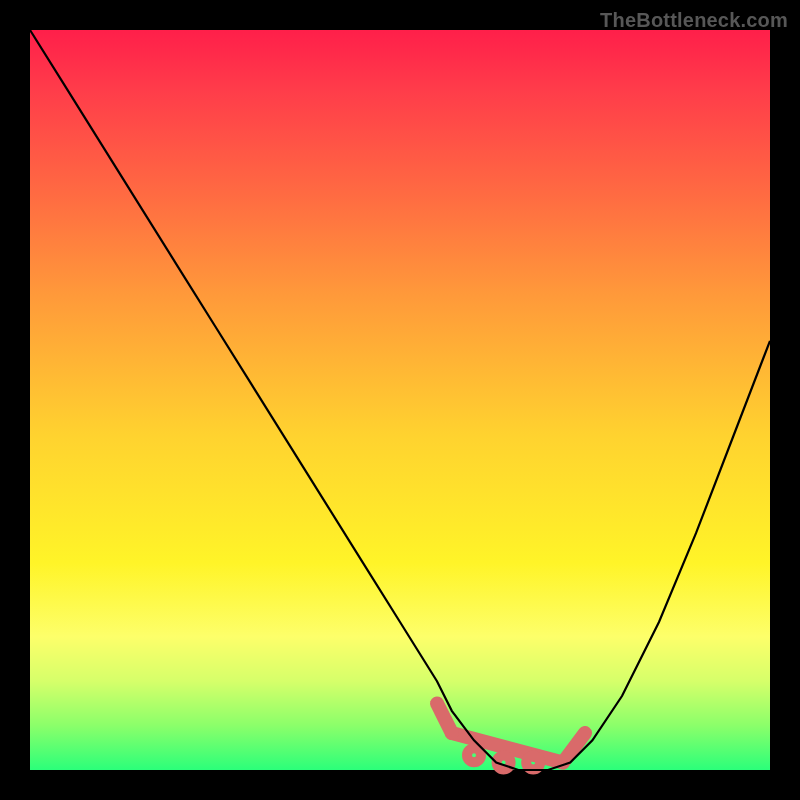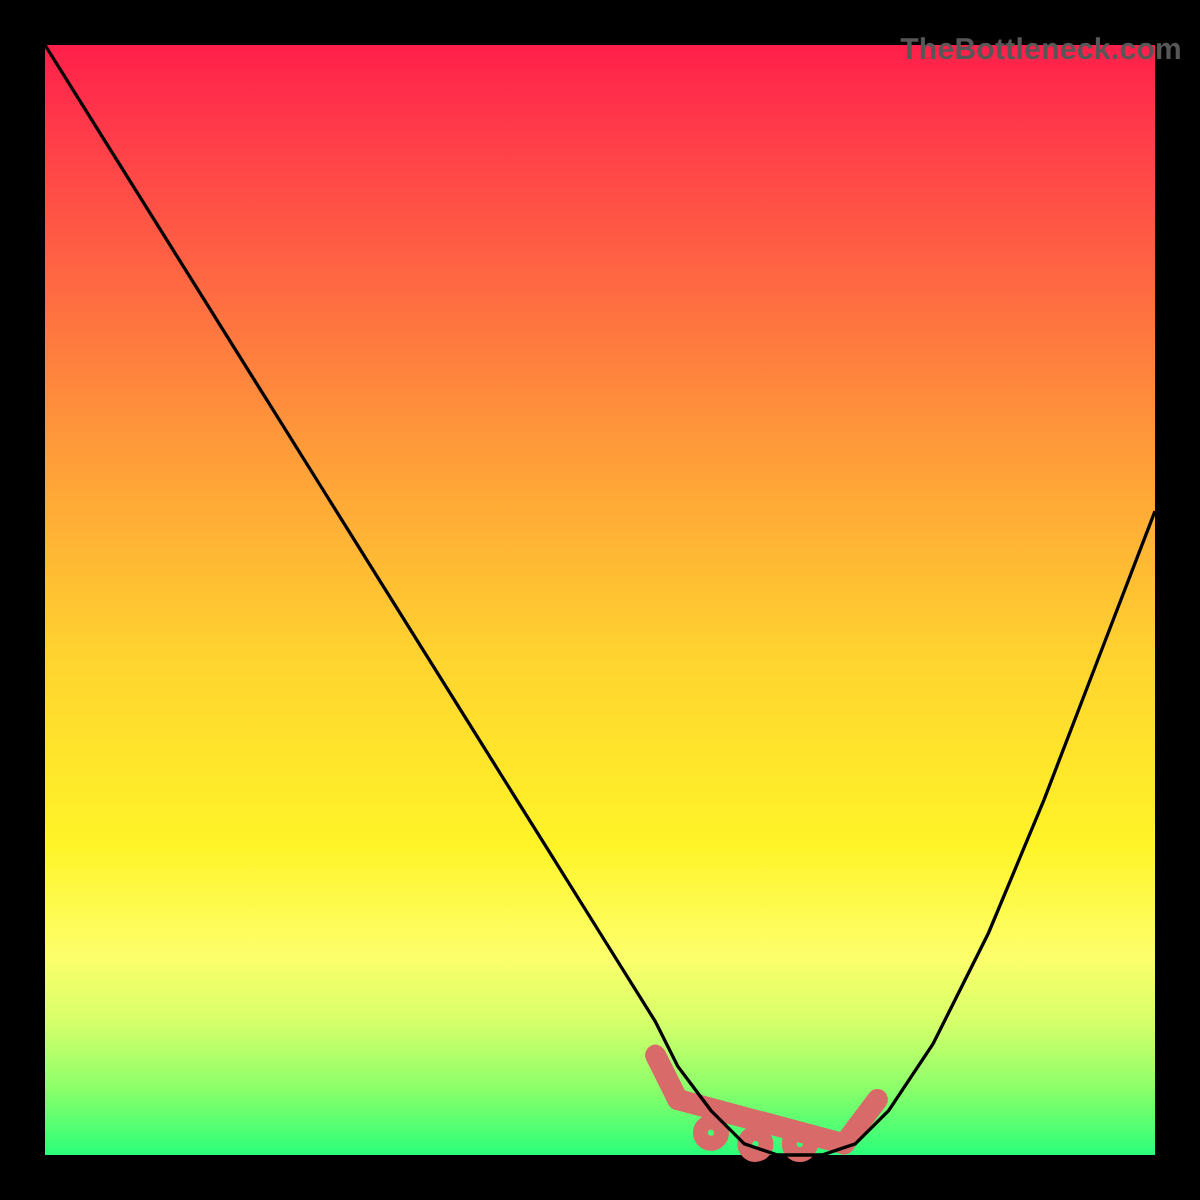--- a/index.html
+++ b/index.html
@@ -5,21 +5,21 @@
   * { margin: 0; padding: 0; box-sizing: border-box; }
   html, body { width: 800px; height: 800px; overflow: hidden; background: #000; }
   .stage {
     position: relative;
     width: 800px;
     height: 800px;
     background: #000;
   }
   .watermark {
     position: absolute;
-    top: 22px;
+    top: 9px;
     right: 12px;
     font-family: Arial, Helvetica, sans-serif;
     font-size: 20px;
     font-weight: 600;
     color: #575757;
     letter-spacing: 0.2px;
     z-index: 10;
   }
   .plot {
     position: absolute;

